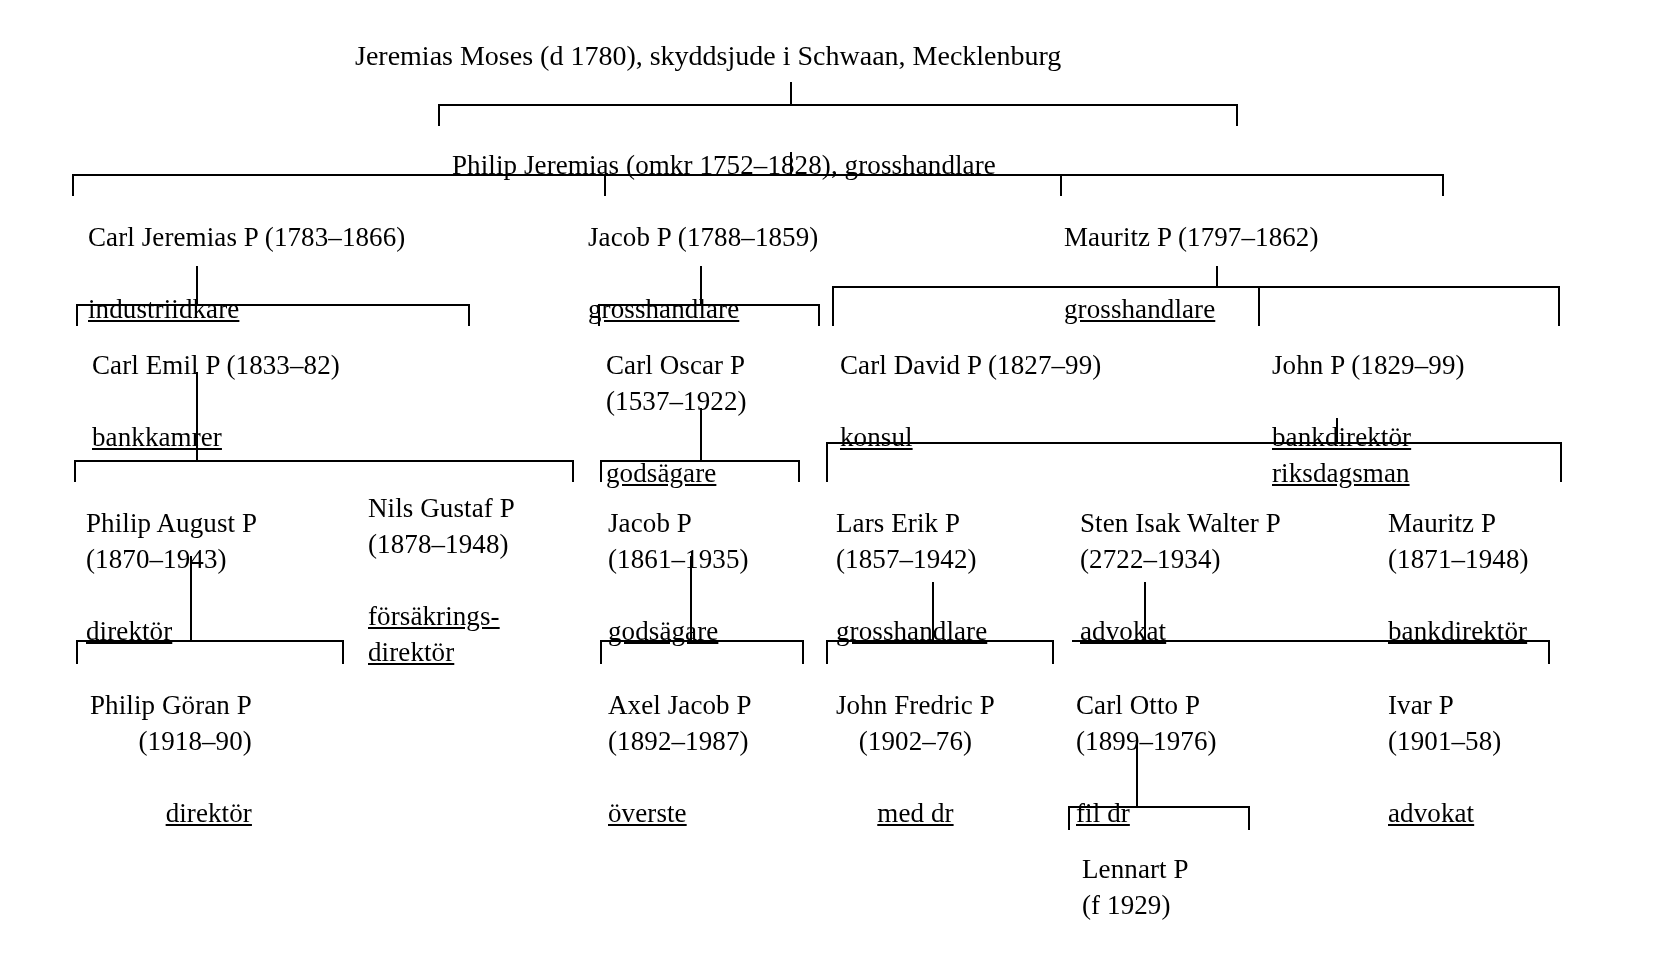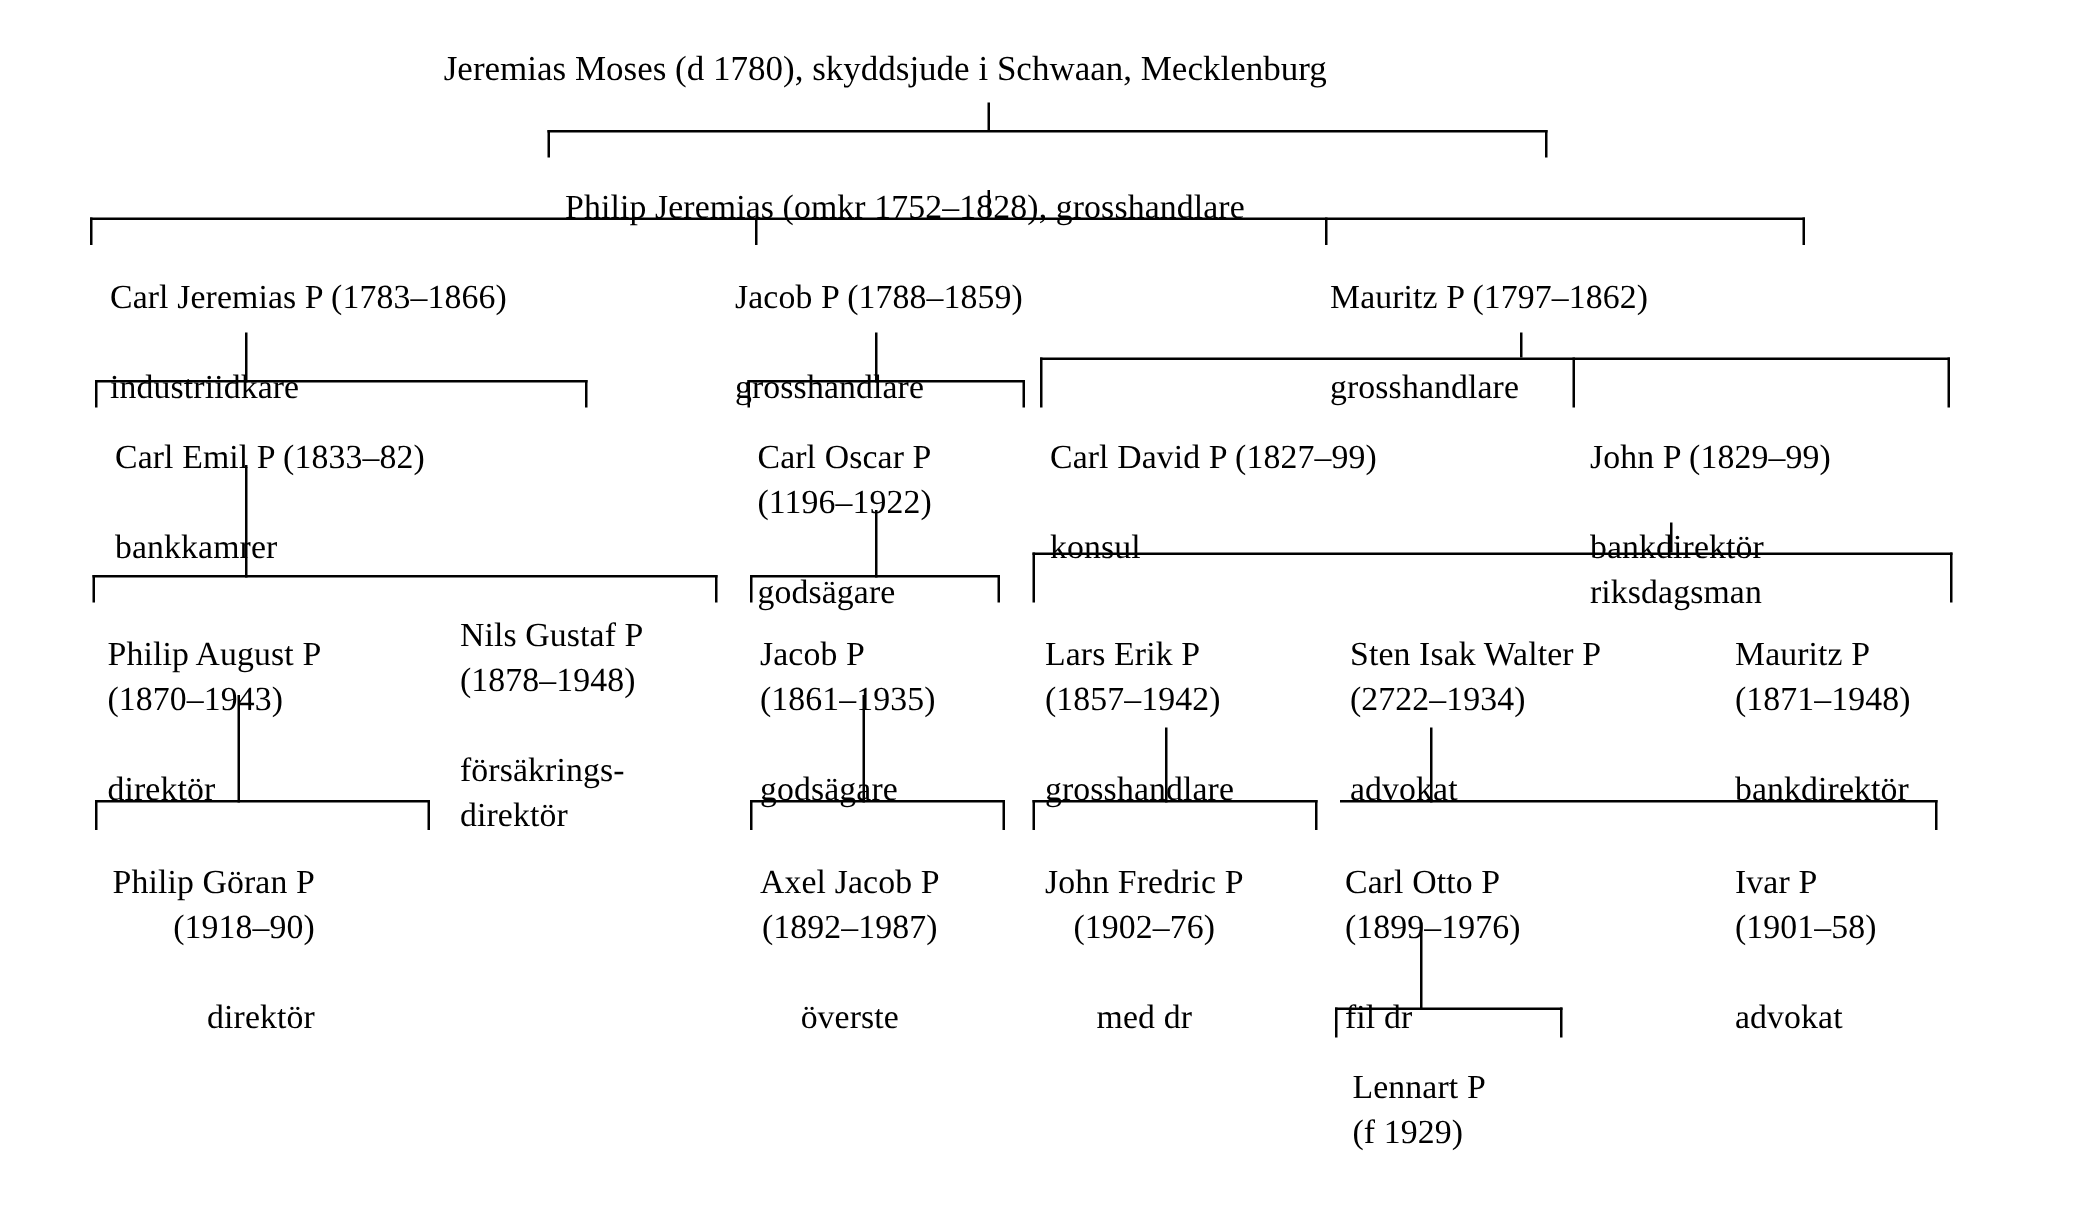--- a/index.html
+++ b/index.html
@@ -22,20 +22,21 @@
     font-size: 27px;
     line-height: 1.33;
     white-space: pre-line;
     letter-spacing: 0.1px;
   }
   .node .nm {
     display: block;
   }
   .node .rl {
     display: block;
+    text-decoration: underline;
   }
   
   .hline {
     position: absolute;
     background: #000000;
     height: 2px;
   }
   .vline {
     position: absolute;
     background: #000000;
@@ -103,21 +104,21 @@
   <div class="vline" style="left:1558px; top:286px; height:40px;"></div>
   <div class="vline" style="left:1258px; top:286px; height:40px;"></div>
 
   <div class="node" style="left:92px; top:312px;">
     <span class="nm">Carl Emil P (1833–82)</span>
     <span class="rl">bankkamrer</span>
   </div>
 
   <div class="node" style="left:606px; top:312px;">
     <span class="nm">Carl Oscar P
-(1196–1922)</span>
+(1537–1922)</span>
     <span class="rl">godsägare</span>
   </div>
 
   <div class="node" style="left:840px; top:312px;">
     <span class="nm">Carl David P (1827–99)</span>
     <span class="rl">konsul</span>
   </div>
 
   <div class="node" style="left:1272px; top:312px;">
     <span class="nm">John P (1829–99)</span>
@@ -195,21 +196,21 @@
   <div class="vline" style="left:1144px; top:582px; height:60px;"></div>
   <div class="hline" style="left:1072px; top:640px; width:478px;"></div>
   <div class="vline" style="left:1548px; top:640px; height:24px;"></div>
 
   <div class="node" style="left:90px; top:652px;text-align:right;">
     <span class="nm">Philip Göran P
 (1918–90)</span>
     <span class="rl">direktör</span>
   </div>
 
-  <div class="node" style="left:608px; top:652px;text-align:center;">
+  <div class="node" style="left:608px; top:652px;">
     <span class="nm">Axel Jacob P
 (1892–1987)</span>
     <span class="rl">överste</span>
   </div>
 
   <div class="node" style="left:836px; top:652px;text-align:center;">
     <span class="nm">John Fredric P
 (1902–76)</span>
     <span class="rl">med dr</span>
   </div>

